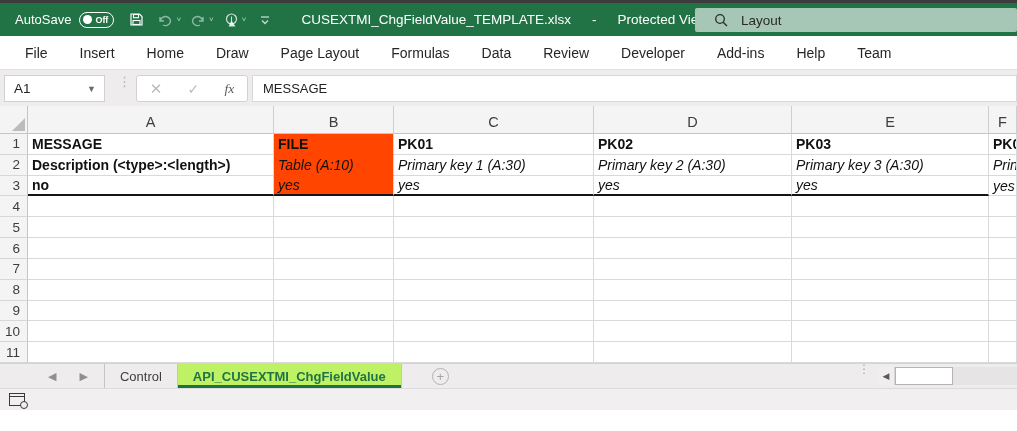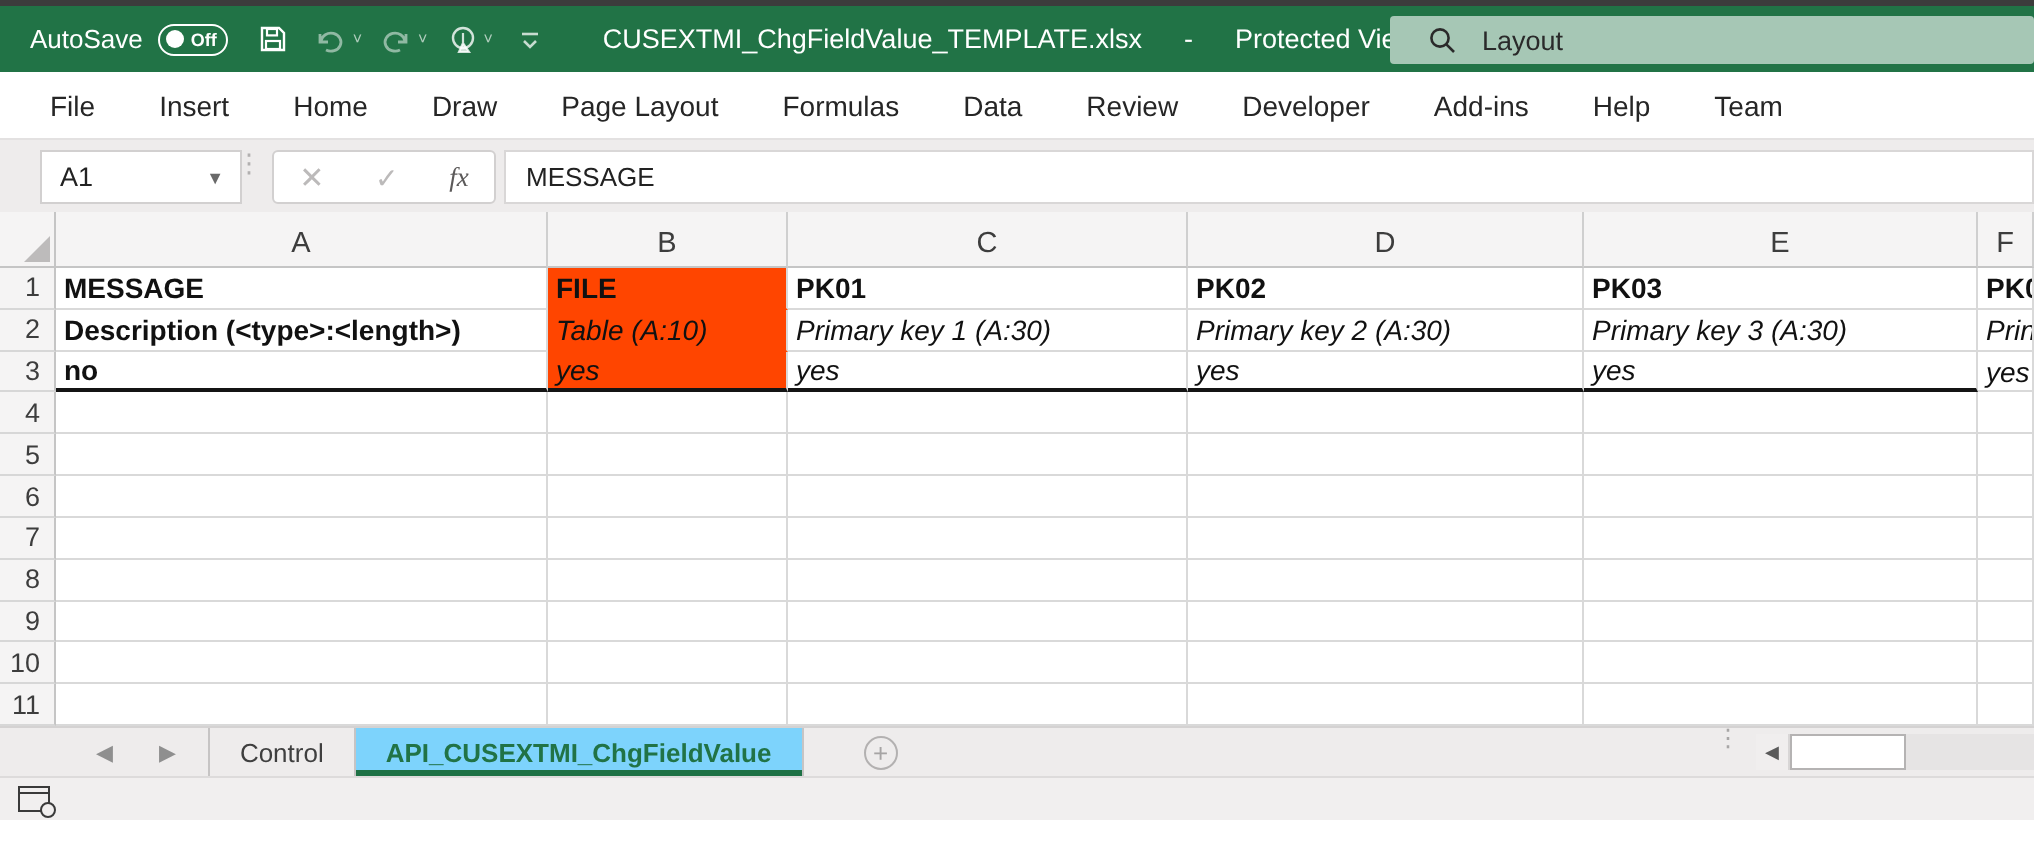--- a/index.html
+++ b/index.html
@@ -25,21 +25,21 @@
                border-radius:2px; display:flex; align-items:center; color:#222; }
   .searchbox .mag { margin-left:19px; }
   .searchbox .stext { margin-left:13px; font-size:13.5px; color:#2a2a2a; }
 
   
   .ribbonrow { height:34px; background:#fff; border-bottom:1px solid #e3e1e1; display:flex; align-items:center; padding-left:9px; }
   .rtab { padding:0 16px; font-size:14px; color:#262626; height:100%; display:flex; align-items:center; cursor:default; }
 
   
   .formularow { position:relative; height:36px; background:#eeecec; }
-  .namebox { position:absolute; left:20px; top:5px; width:101px; height:27px; background:#fff;
+  .namebox { position:absolute; left:4px; top:5px; width:101px; height:27px; background:#fff;
              border:1px solid #d2d0d0; display:flex; align-items:center; font-size:13.5px; color:#222; }
   .namebox .nbtext { margin-left:9px; flex:1; }
   .namebox .nbarrow { margin-right:8px; font-size:9px; color:#696969; }
   .vdots { position:absolute; left:118px; top:9px; color:#b2b0b0; font-size:13px; letter-spacing:0; line-height:6px; }
   .fxgroup { position:absolute; left:136px; top:5px; width:112px; height:27px; background:#fff;
              border:1px solid #d2d0d0; border-radius:3px; display:flex; align-items:center; justify-content:space-around; }
   .fxgroup .cancel { color:#bcbaba; font-size:15px; }
   .fxgroup .enter  { color:#bcbaba; font-size:14px; }
   .fxgroup .fx { color:#5c5a5a; font-size:13.5px; font-style:italic; font-family:"Liberation Serif", serif; }
   .formulafield { position:absolute; left:252px; top:5px; right:0; height:27px; background:#fff;
@@ -62,21 +62,21 @@
   .cell.i { font-style:italic; }
   .cell.fill { border-bottom-color:transparent; }
   .cell.thick { border-bottom:2.5px solid #141414; }
 
   
   .sheetbar { position:relative; height:25px; background:#eeecec; border-top:1px solid #d4d2d2; display:flex; align-items:stretch; }
   .navarrows { display:flex; align-items:center; margin-left:48px; gap:23px; color:#8f8f8f; font-size:11px; }
   .tabsep { width:1px; background:#c6c4c4; margin-left:16px; }
   .stab { padding:0 15px; display:flex; align-items:center; font-size:13px; color:#3f3f3f;
           border-right:1px solid #c6c4c4; cursor:default; white-space:nowrap; }
-  .stab.active { background:#7dd3fc; color:#217346; font-weight:bold; box-shadow:inset 0 -3px 0 #1e7145; }
+  .stab.active { background:#bef264; color:#217346; font-weight:bold; box-shadow:inset 0 -3px 0 #1e7145; }
   .addsheet { margin-left:30px; align-self:center; width:17px; height:17px; border:1px solid #b3b1b1; border-radius:50%;
               color:#a6a4a4; display:flex; align-items:center; justify-content:center; font-size:13px; line-height:1; }
   .sb-dots { position:absolute; left:858px; top:3px; color:#a8a6a6; font-size:12px; line-height:5px; text-align:center; }
   .hscroll { position:absolute; left:878px; top:3px; width:139px; height:18px; background:#e6e4e4; display:flex; align-items:center; }
   .harrow { width:17px; height:18px; background:#f0eeee; color:#5a5a5a; font-size:9px;
             display:flex; align-items:center; justify-content:center; border-right:1px solid #d8d6d6; }
   .hthumb { width:58px; height:18px; background:#fff; border:1px solid #b5b3b3; }
 
   
   .statusbar { position:relative; height:22px; background:#f1efef; border-top:1px solid #dddbdb; }

